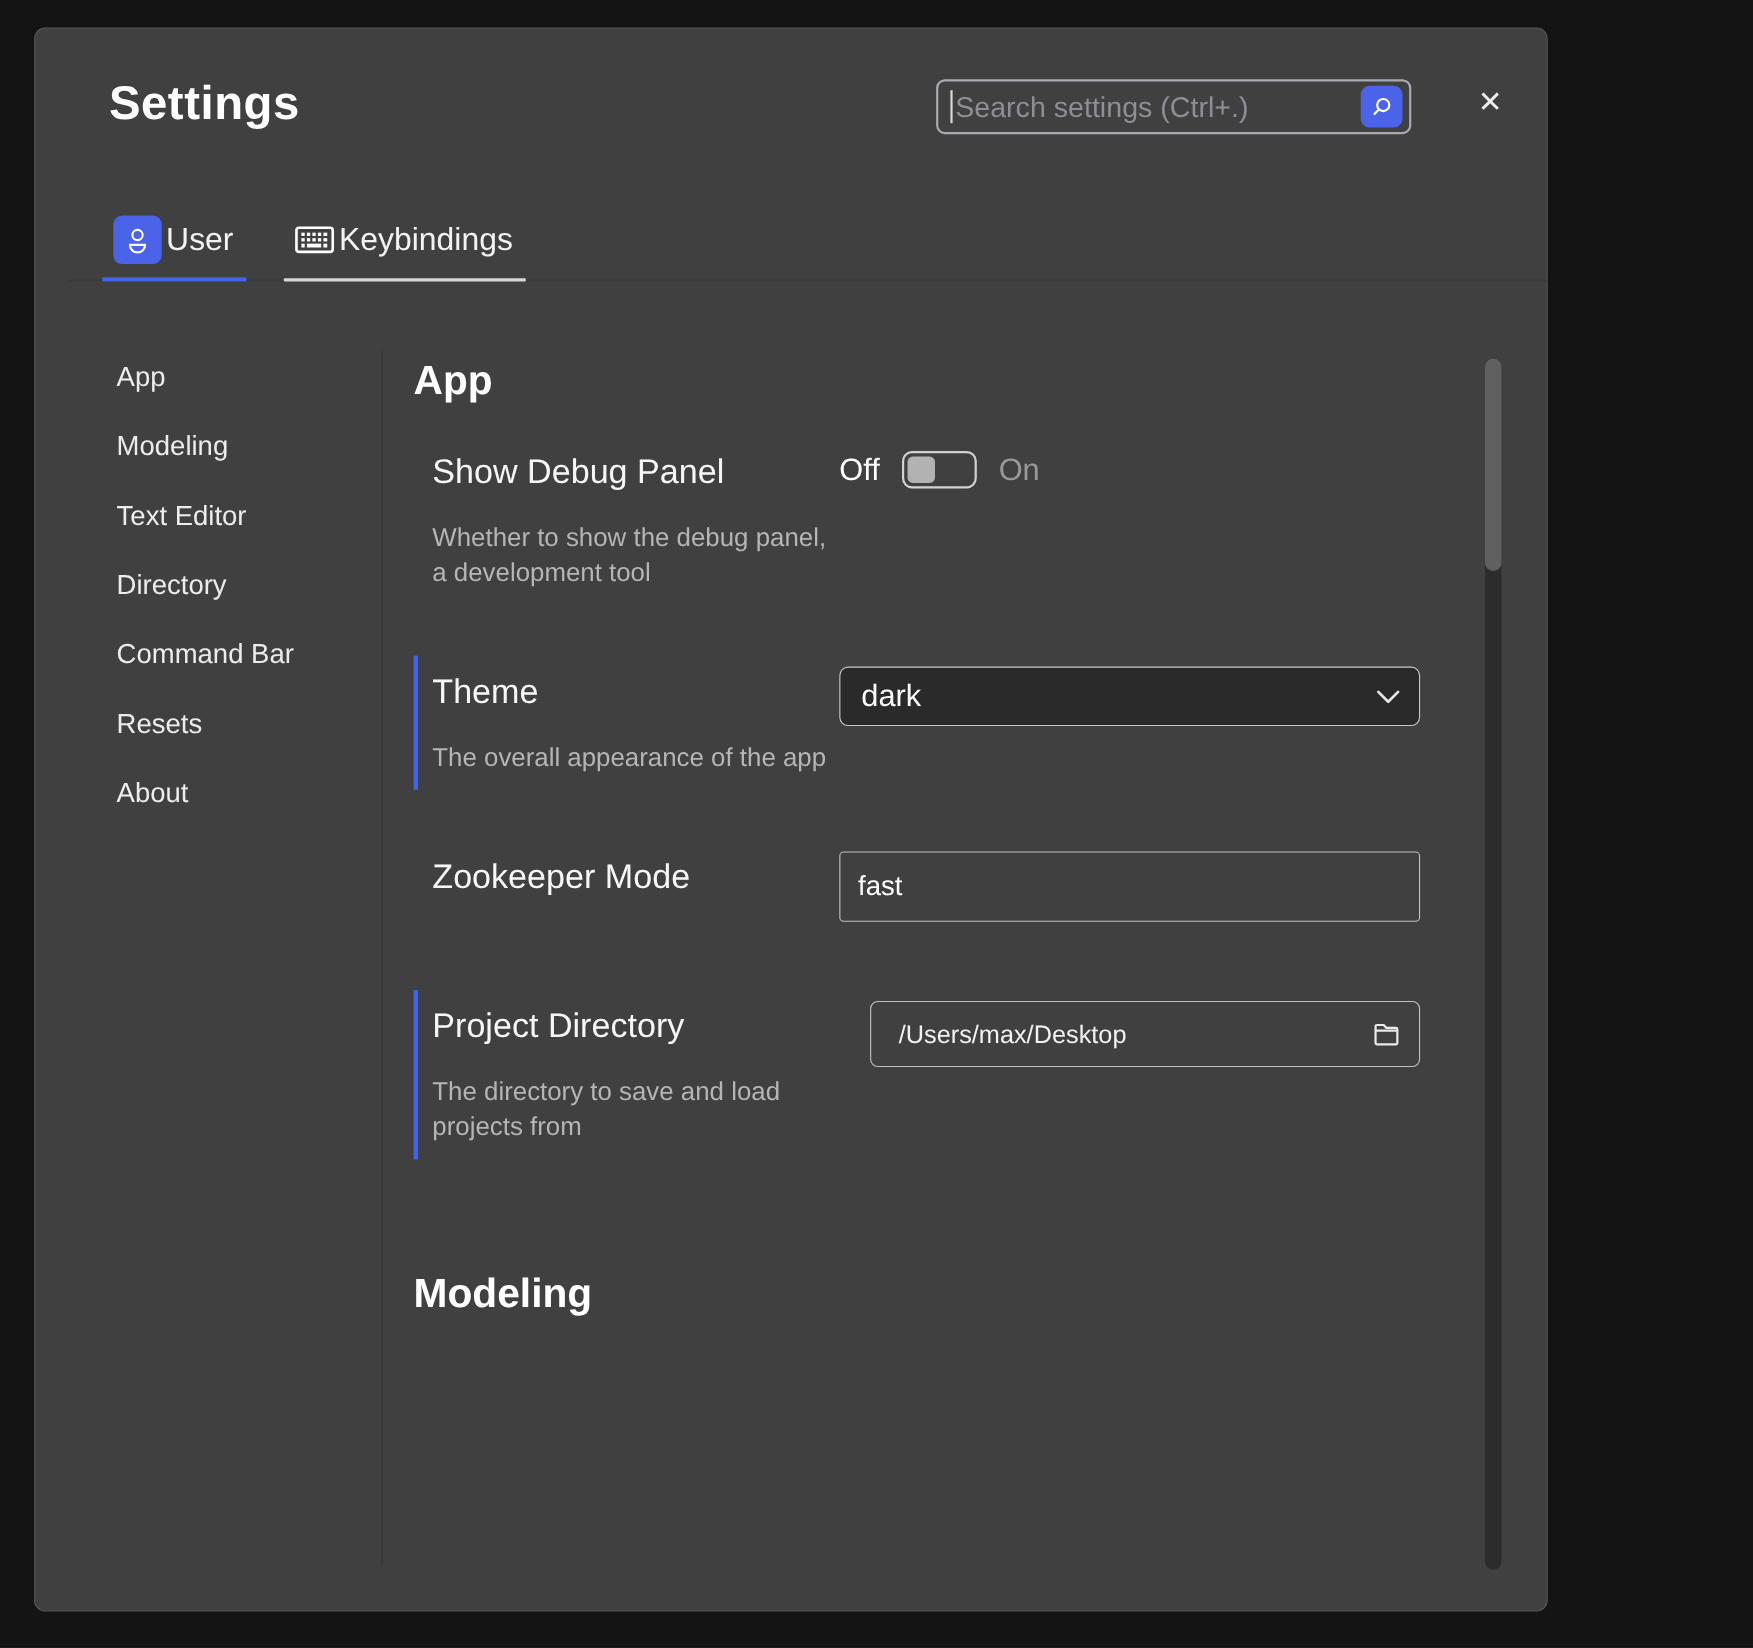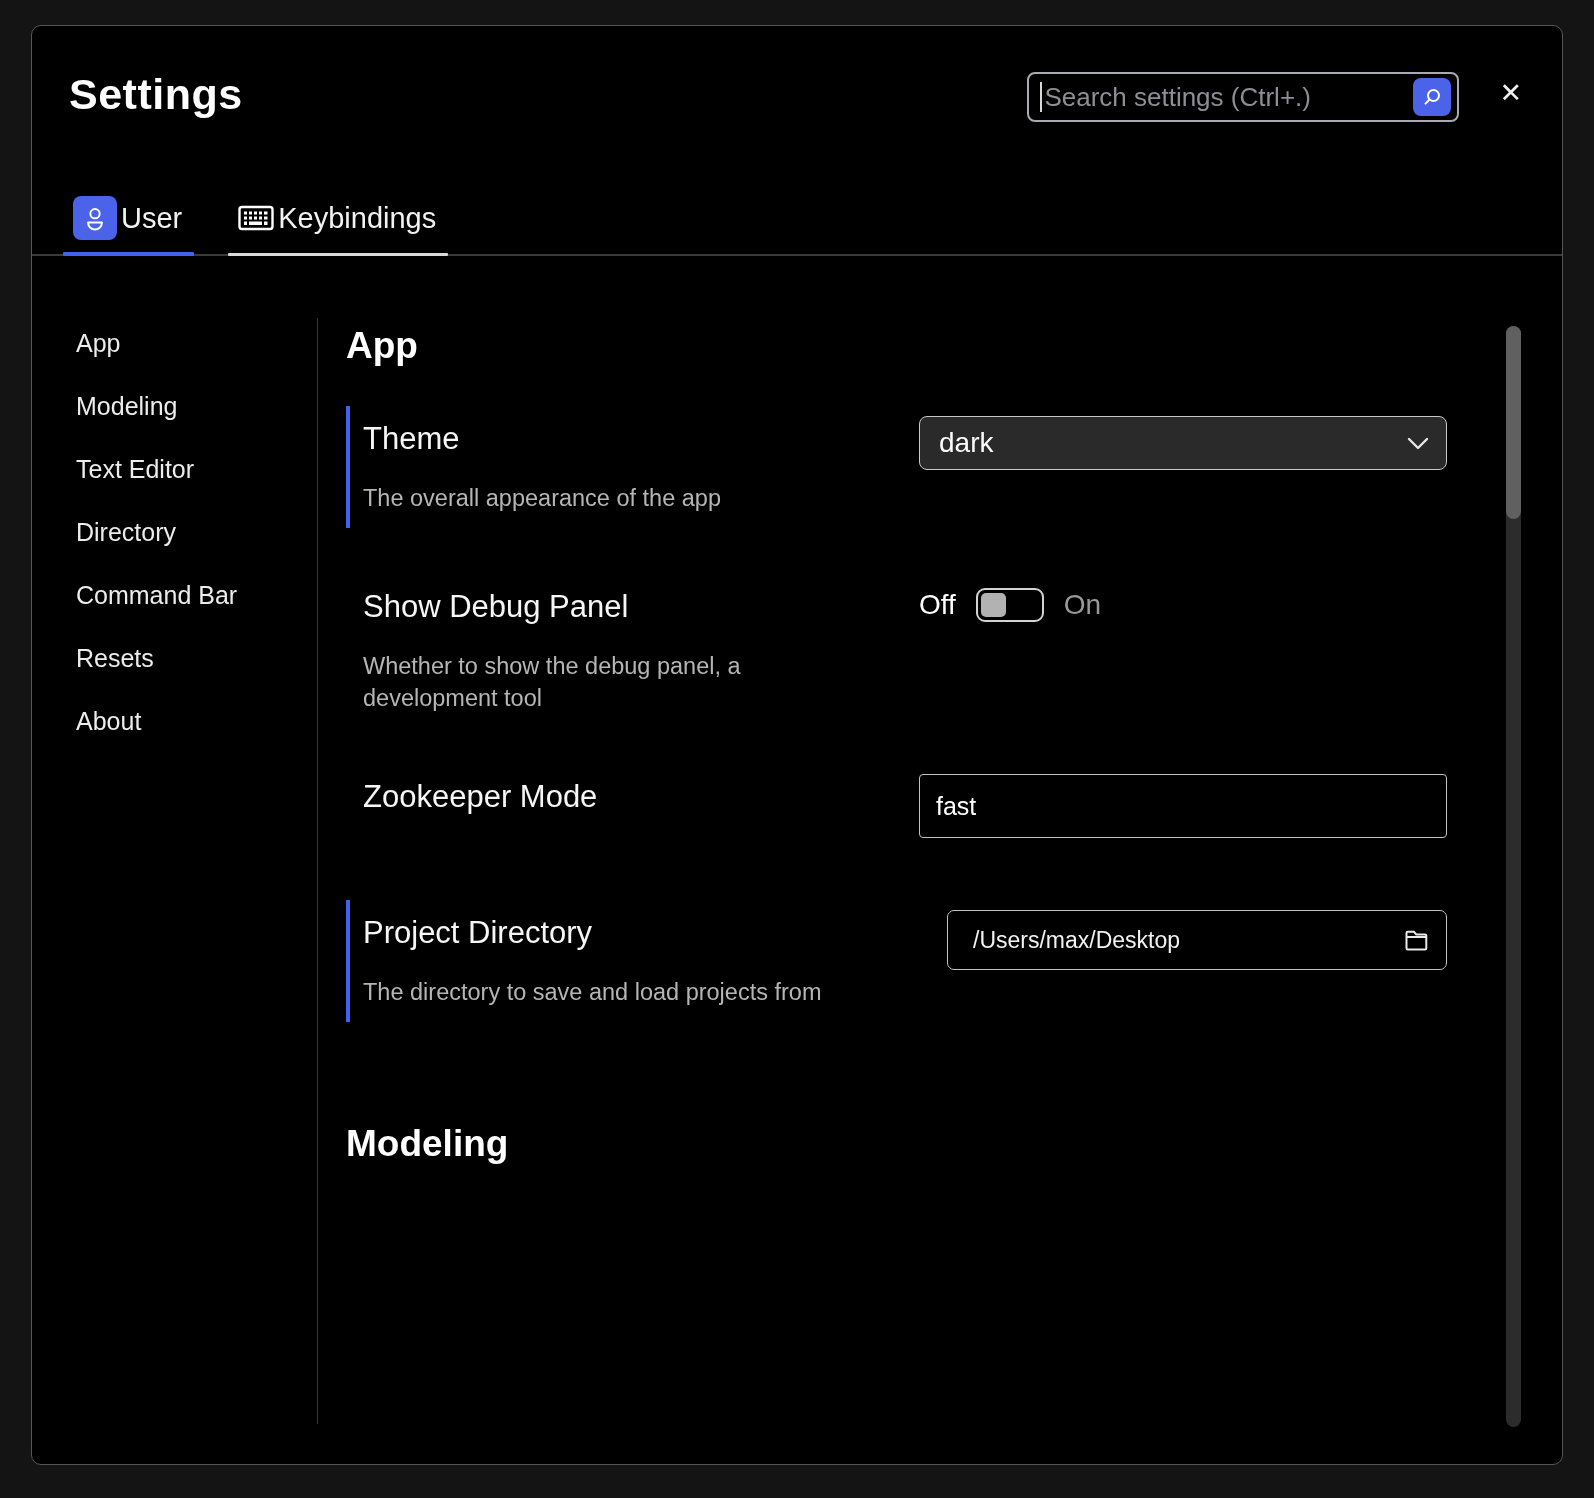--- a/index.html
+++ b/index.html
@@ -5,28 +5,28 @@
   * { margin:0; padding:0; box-sizing:border-box; }
   html,body { width:1594px; height:1498px; }
   body {
     background:#141414;
     font-family:"Liberation Sans", sans-serif;
     color:#f2f2f2;
     position:relative;
     overflow:hidden;
   }
   .modal {
-    position:absolute; left:31px; top:25px; width:1532px; height:1440px;
-    background:#000000; border:1px solid #565656; border-radius:10px;
-    display:flex; flex-direction:column; overflow:hidden;
+    position:absolute; left:31px; top:25px; width:1376px; height:1440px;
+    background:#404040; border:1px solid #565656; border-radius:10px;
+    display:flex; flex-direction:column; overflow:hidden;padding-left:30px;
   }
   
   .modal-header { display:flex; justify-content:space-between; align-items:flex-start; padding:44px 40px 0 37px; }
   .page-title { font-size:43px; font-weight:bold; color:#ffffff; letter-spacing:0.5px; }
-  .header-right { display:flex; align-items:flex-start; gap:40px; margin-top:2px; }
+  .header-right { display:flex; align-items:flex-start; gap:60px; margin-top:2px; }
   .search-box {
     width:432px; height:50px; border:2px solid #a9a9b1; border-radius:8px;
     display:flex; align-items:center; padding:0 6px 0 11px; position:relative;
   }
   .caret { width:2px; height:30px; background:#d8d8d8; flex:none; }
   .search-input {
     flex:1; background:transparent; border:none; outline:none;
     font-family:inherit; font-size:26px; color:#e8e8e8; min-width:0; padding:0 4px 0 2px;
   }
   .search-input::placeholder { color:#8e8e96; opacity:1; }
@@ -164,49 +164,49 @@
       <div class="side-item">Command Bar</div>
       <div class="side-item">Resets</div>
       <div class="side-item">About</div>
     </nav>
 
     <div class="main">
 
       <div class="section">
         <h2 class="section-heading">App</h2>
 
+        <div class="setting">
+          <div class="setting-info">
+            <div class="setting-name">Show Debug Panel</div>
+            <div class="setting-desc">Whether to show the debug panel, a development tool</div>
+          </div>
+          <div class="setting-control">
+            <div class="toggle-row">
+              <span class="toggle-off-label">Off</span>
+              <div class="toggle">
+                <div class="toggle-knob"></div>
+              </div>
+              <span class="toggle-on-label">On</span>
+            </div>
+          </div>
+        </div>
+
         <div class="setting highlighted">
           <div class="setting-info">
             <div class="setting-name">Theme</div>
             <div class="setting-desc">The overall appearance of the app</div>
           </div>
           <div class="setting-control">
             <div class="select">
               <span class="select-value">dark</span>
               <span style="display:flex;">
                 <svg width="22" height="13" viewBox="0 0 22 13">
                   <polyline points="2,2 11,11 20,2" fill="none" stroke="#e8e8e8" stroke-width="2.4" stroke-linecap="round" stroke-linejoin="round"></polyline>
                 </svg>
               </span>
-            </div>
-          </div>
-        </div>
-
-        <div class="setting">
-          <div class="setting-info">
-            <div class="setting-name">Show Debug Panel</div>
-            <div class="setting-desc">Whether to show the debug panel, a development tool</div>
-          </div>
-          <div class="setting-control">
-            <div class="toggle-row">
-              <span class="toggle-off-label">Off</span>
-              <div class="toggle">
-                <div class="toggle-knob"></div>
-              </div>
-              <span class="toggle-on-label">On</span>
             </div>
           </div>
         </div>
 
         <div class="setting">
           <div class="setting-info">
             <div class="setting-name">Zookeeper Mode</div>
           </div>
           <div class="setting-control">
             <input class="text-input" type="text" value="fast" style="">

